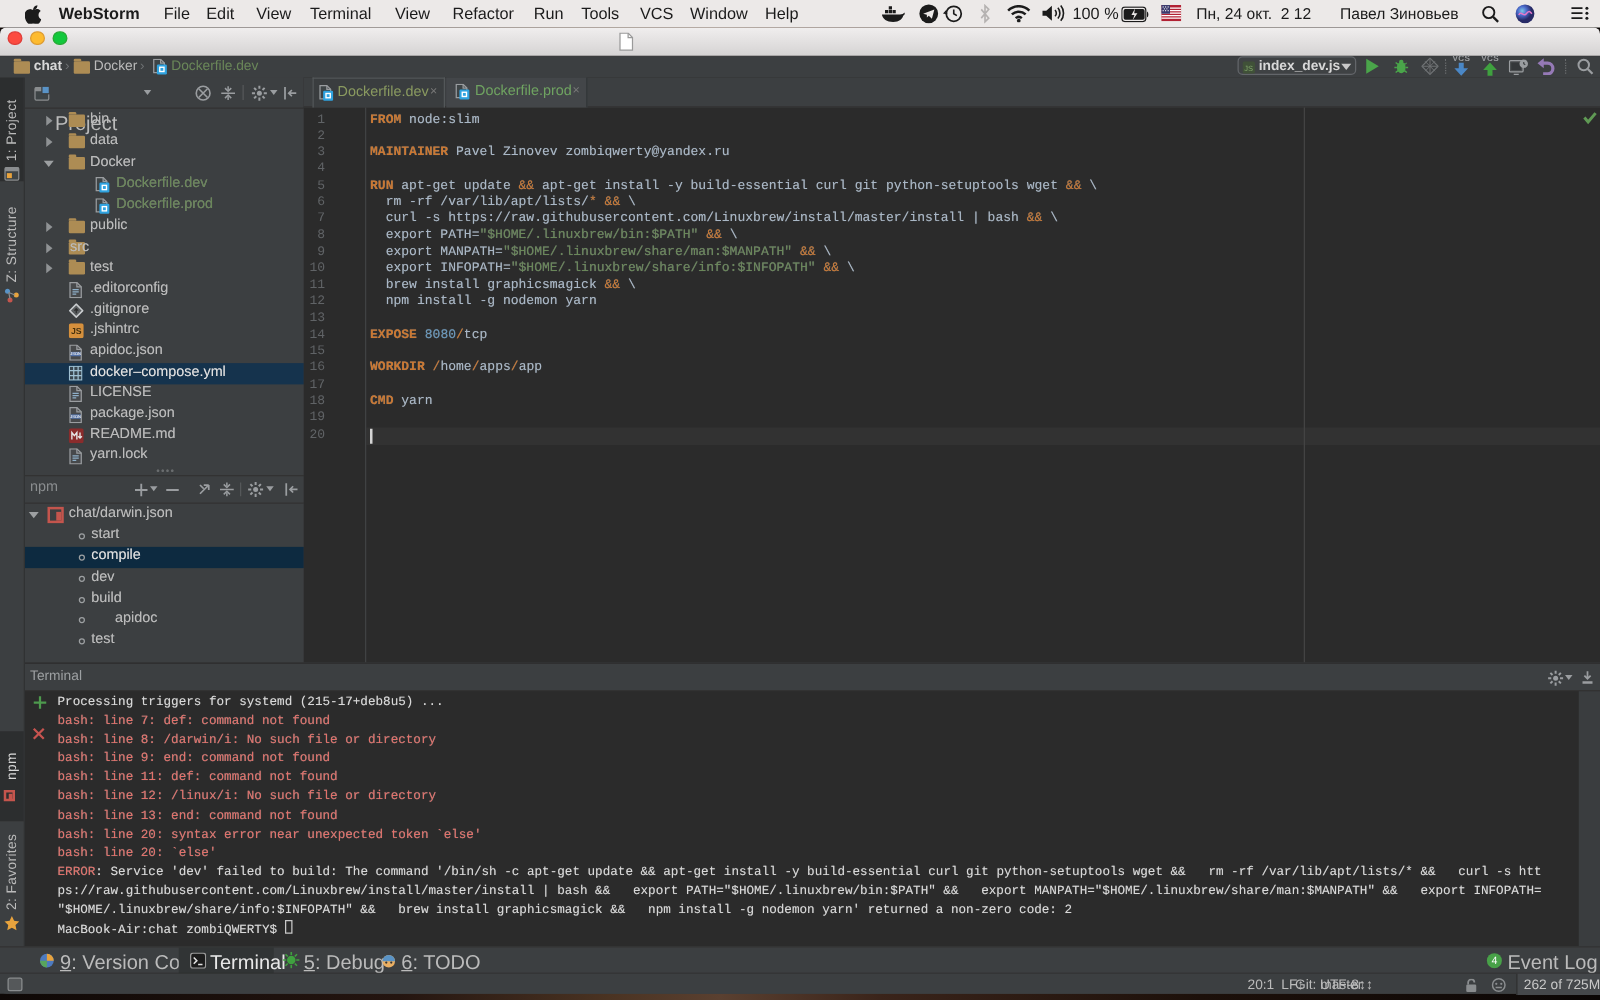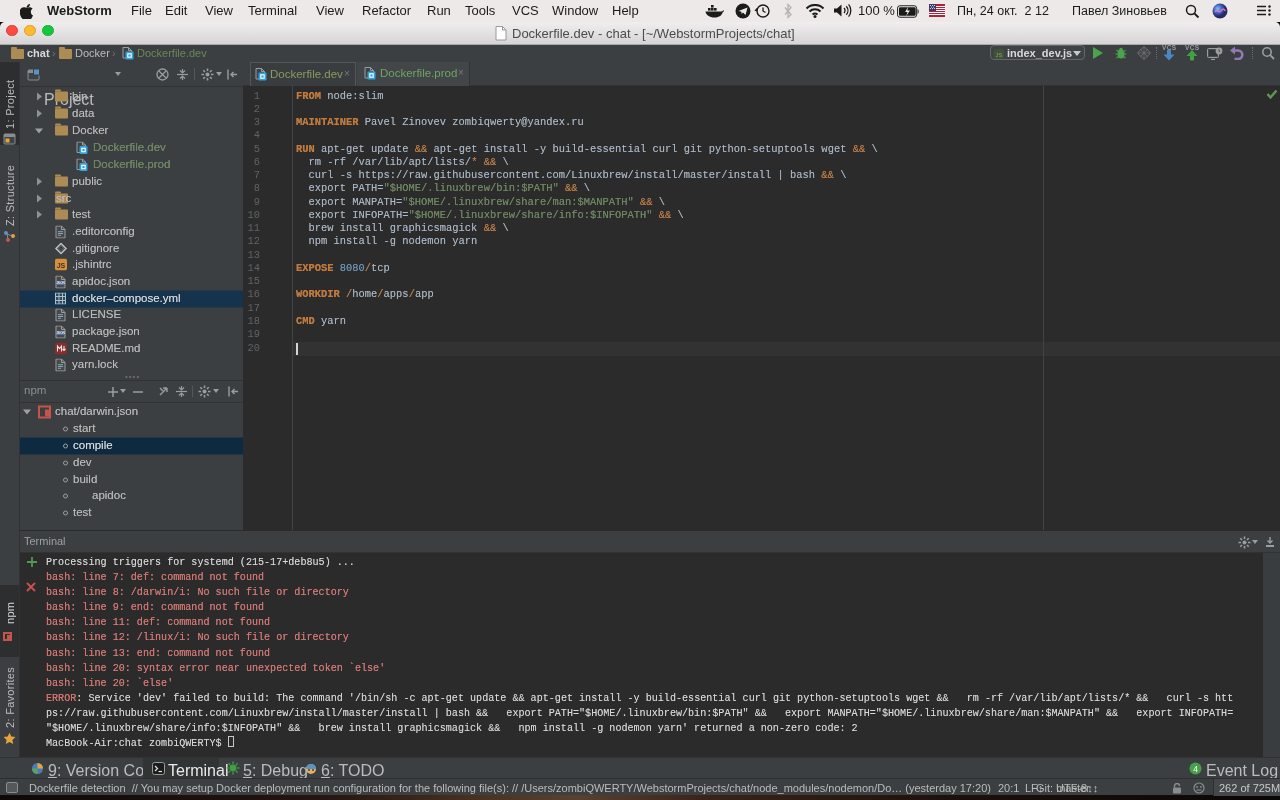--- a/index.html
+++ b/index.html
@@ -189,21 +189,20 @@
 </div>
 
 <div id="titlebar">
   <div class="tl" style="left:6px;  background:#fc4b40; border:0.5px solid #df3e3a;"></div>
   <div class="tl" style="left:24px; background:#fdbb2f; border:0.5px solid #de9c31;"></div>
   <div class="tl" style="left:42px; background:#12c83c; border:0.5px solid #27aa35;"></div>
   <svg class="icon" style="left:495px; top:4px;" width="12" height="15" viewBox="0 0 12 15">
       <path d="M1 .5h6.5L11 4v10H1z" fill="#fff" stroke="#9a9a9a"></path>
       <path d="M7.5.5V4H11" fill="none" stroke="#9a9a9a"></path>
     </svg>
-    <span id="title-text">Dockerfile.dev - chat - [~/WebstormProjects/chat]</span>
 </div>
 
 <div id="win">
 
   <div id="navbar">
     <span class="folder" style="position:absolute; left:11px; top:4px;"></span>
     <span class="crumb" style="left:27px; font-weight:bold; color:#d8d8d8;">chat</span>
     <span class="crumb" style="left:52px; color:#6e7173;">›</span>
     <span class="folder" style="position:absolute; left:59px; top:4px;"></span>
     <span class="crumb" style="left:75px;">Docker</span>
@@ -637,21 +636,20 @@
     <span class="twl" style="left:321px;"><u>6</u>: TODO</span>
     <svg class="icon" style="left:1189px; top:4px;" width="13" height="13" viewBox="0 0 13 13">
         <circle cx="6.5" cy="6.5" r="6" fill="#48a148"></circle>
         <text x="6.5" y="9.5" font-size="8.5" fill="#fff" text-anchor="middle" font-family="Liberation Sans">4</text>
       </svg>
     <span class="twl" style="left:1206px;">Event Log</span>
   </div>
 
   <div id="statusbar">
     <div style="position:absolute; left:6px; top:3px; width:12px; height:11px; border:1.5px solid #8a8d8f; border-radius:2px; background:#55585a;"></div>
-    <span class="stl" style="left:29px;">Dockerfile detection &nbsp;// You may setup Docker deployment run configuration for the following file(s): // /Users/zombiQWERTY/WebstormProjects/chat/node_modules/nodemon/Do… (yesterday 17:20)</span>
     <span class="stl" style="left:998px;">20:1</span>
     <span class="stl" style="left:1025px;">LF↕</span>
     <span class="stl" style="left:1056px;text-align:center;">UTF-8↕</span>
     <span class="stl" style="left:1036px;">Git: master ↕</span>
     <svg class="icon" style="left:1172px; top:4px;" width="10" height="11" viewBox="0 0 10 11">
         <rect x="1" y="4.5" width="8" height="6" rx="1" fill="#8a8d8f"></rect>
         <path d="M2.5 4.5 V3 a2.5 2.5 0 0 1 5 0" stroke="#8a8d8f" stroke-width="1.4" fill="none"></path>
       </svg>
     <svg class="icon" style="left:1193px; top:3px;" width="12" height="12" viewBox="0 0 12 12">
         <circle cx="6" cy="6" r="5" fill="none" stroke="#8a8d8f" stroke-width="1.2"></circle>

